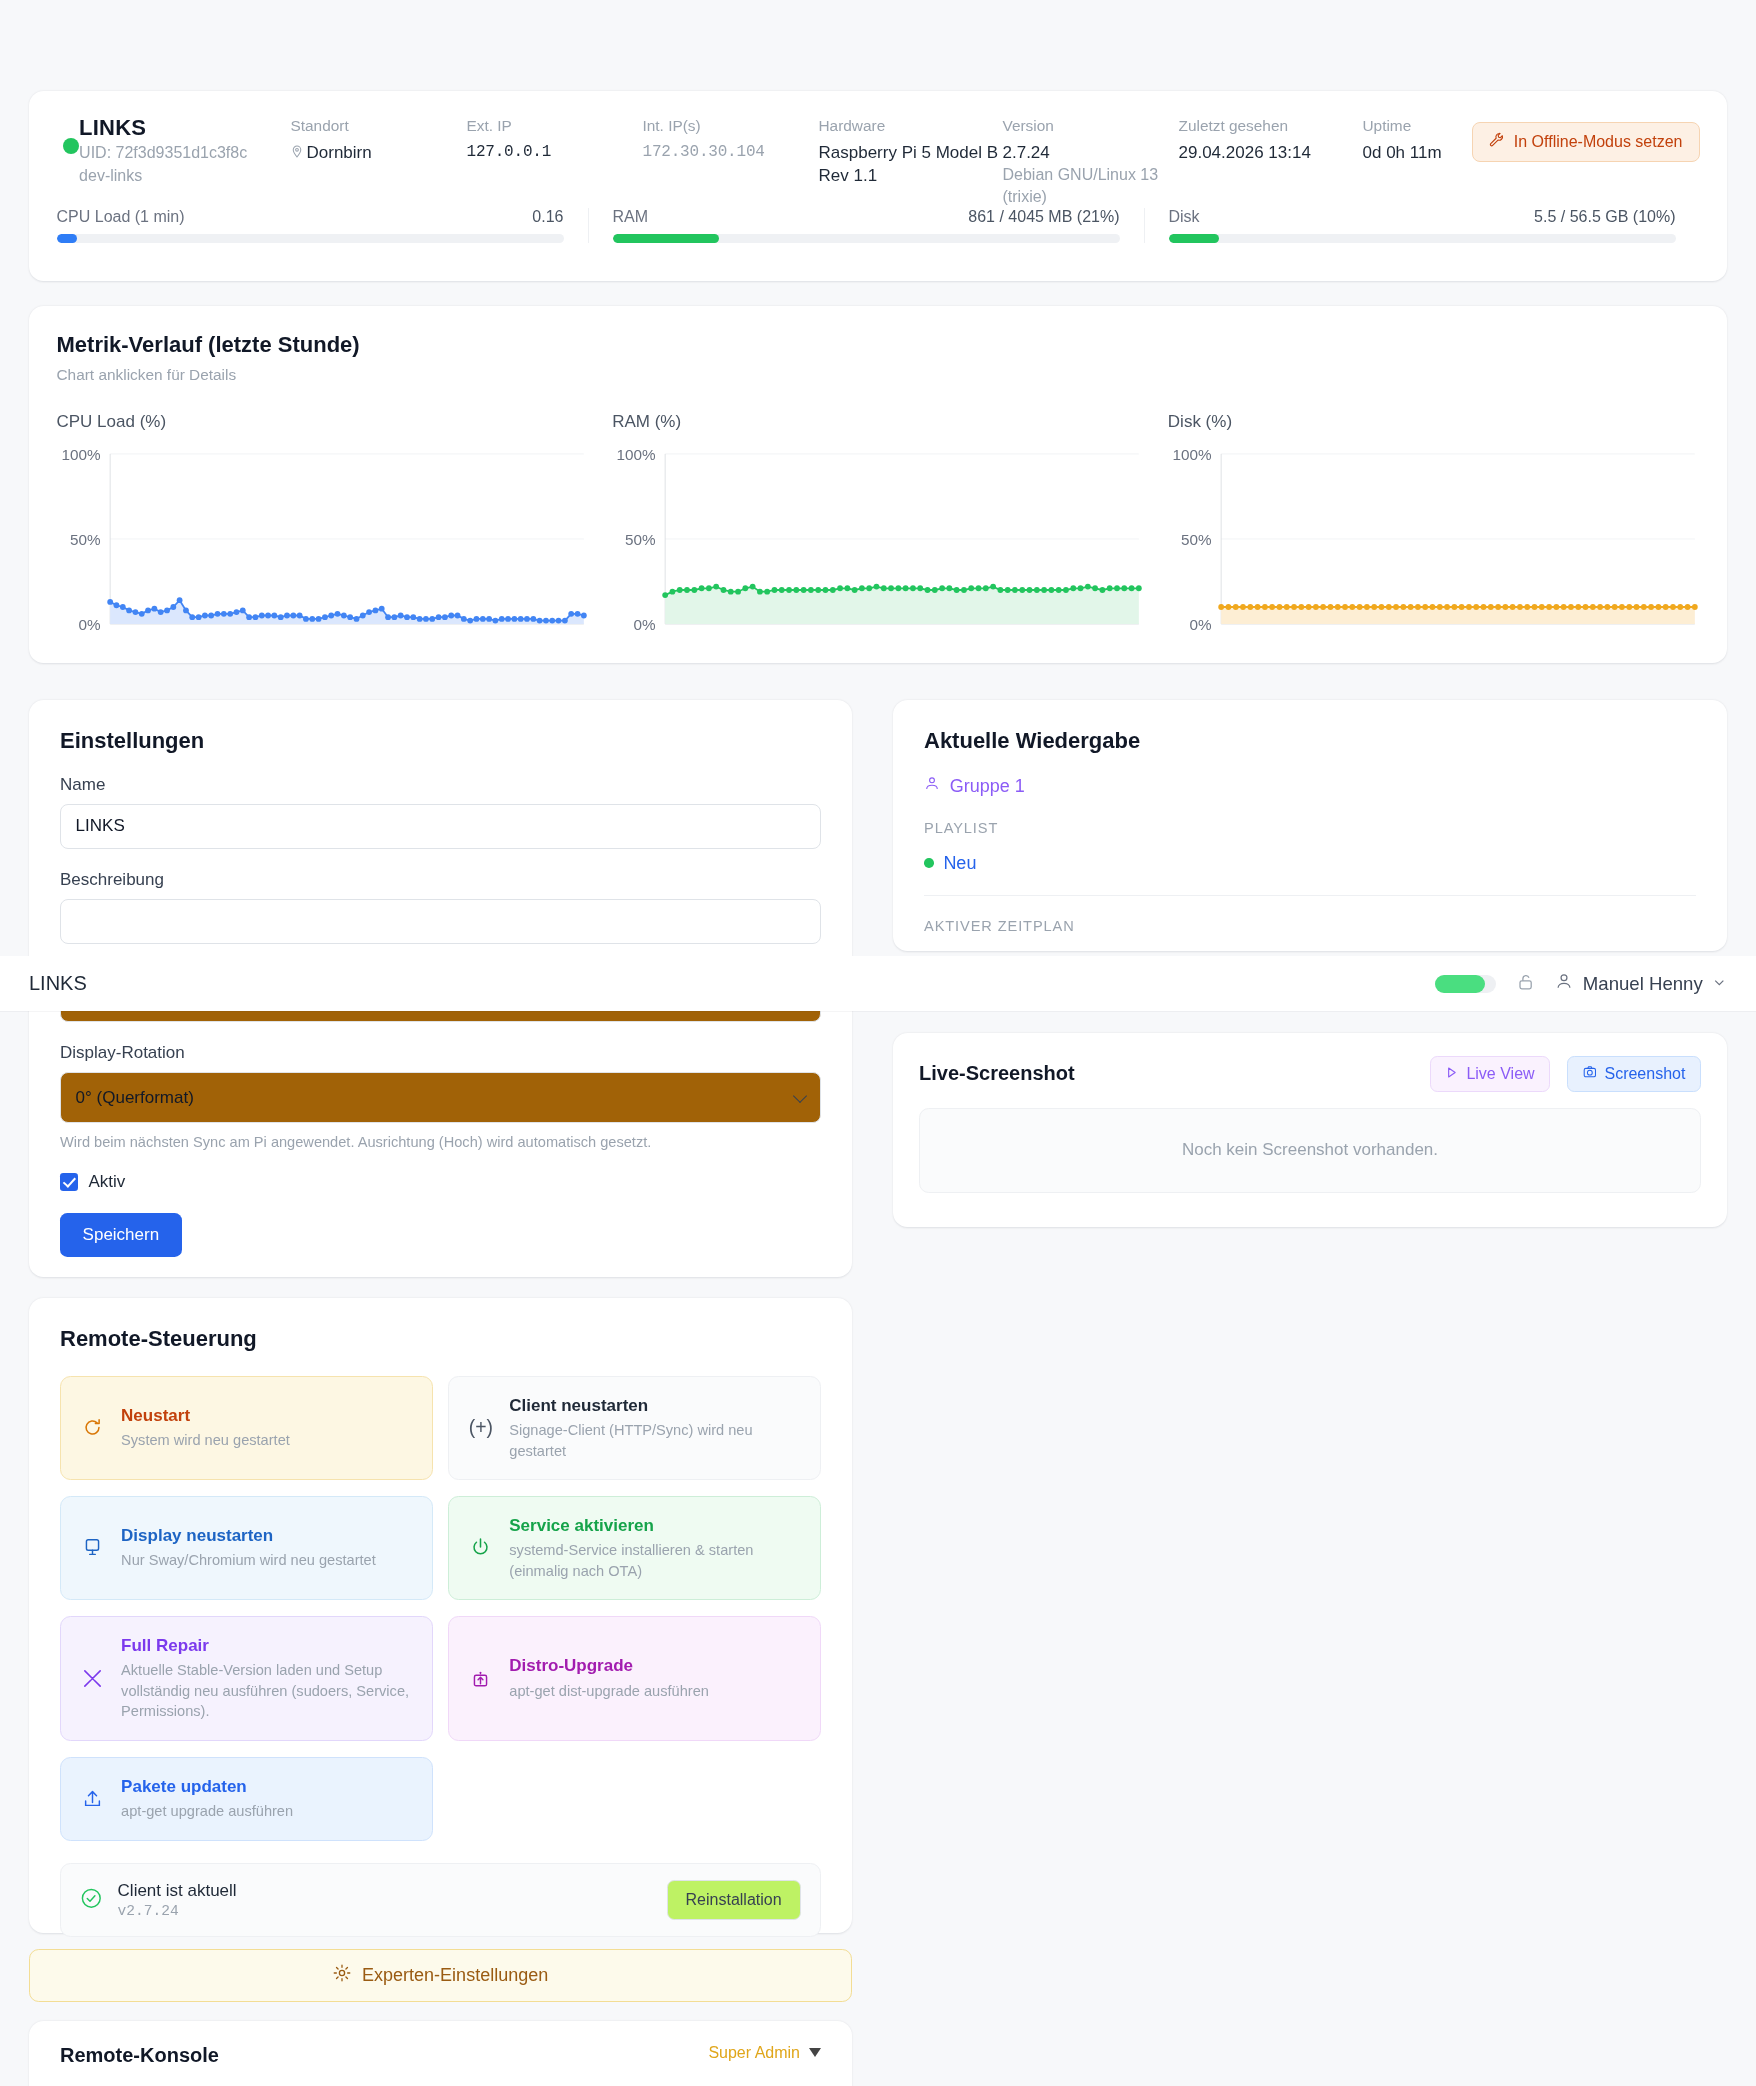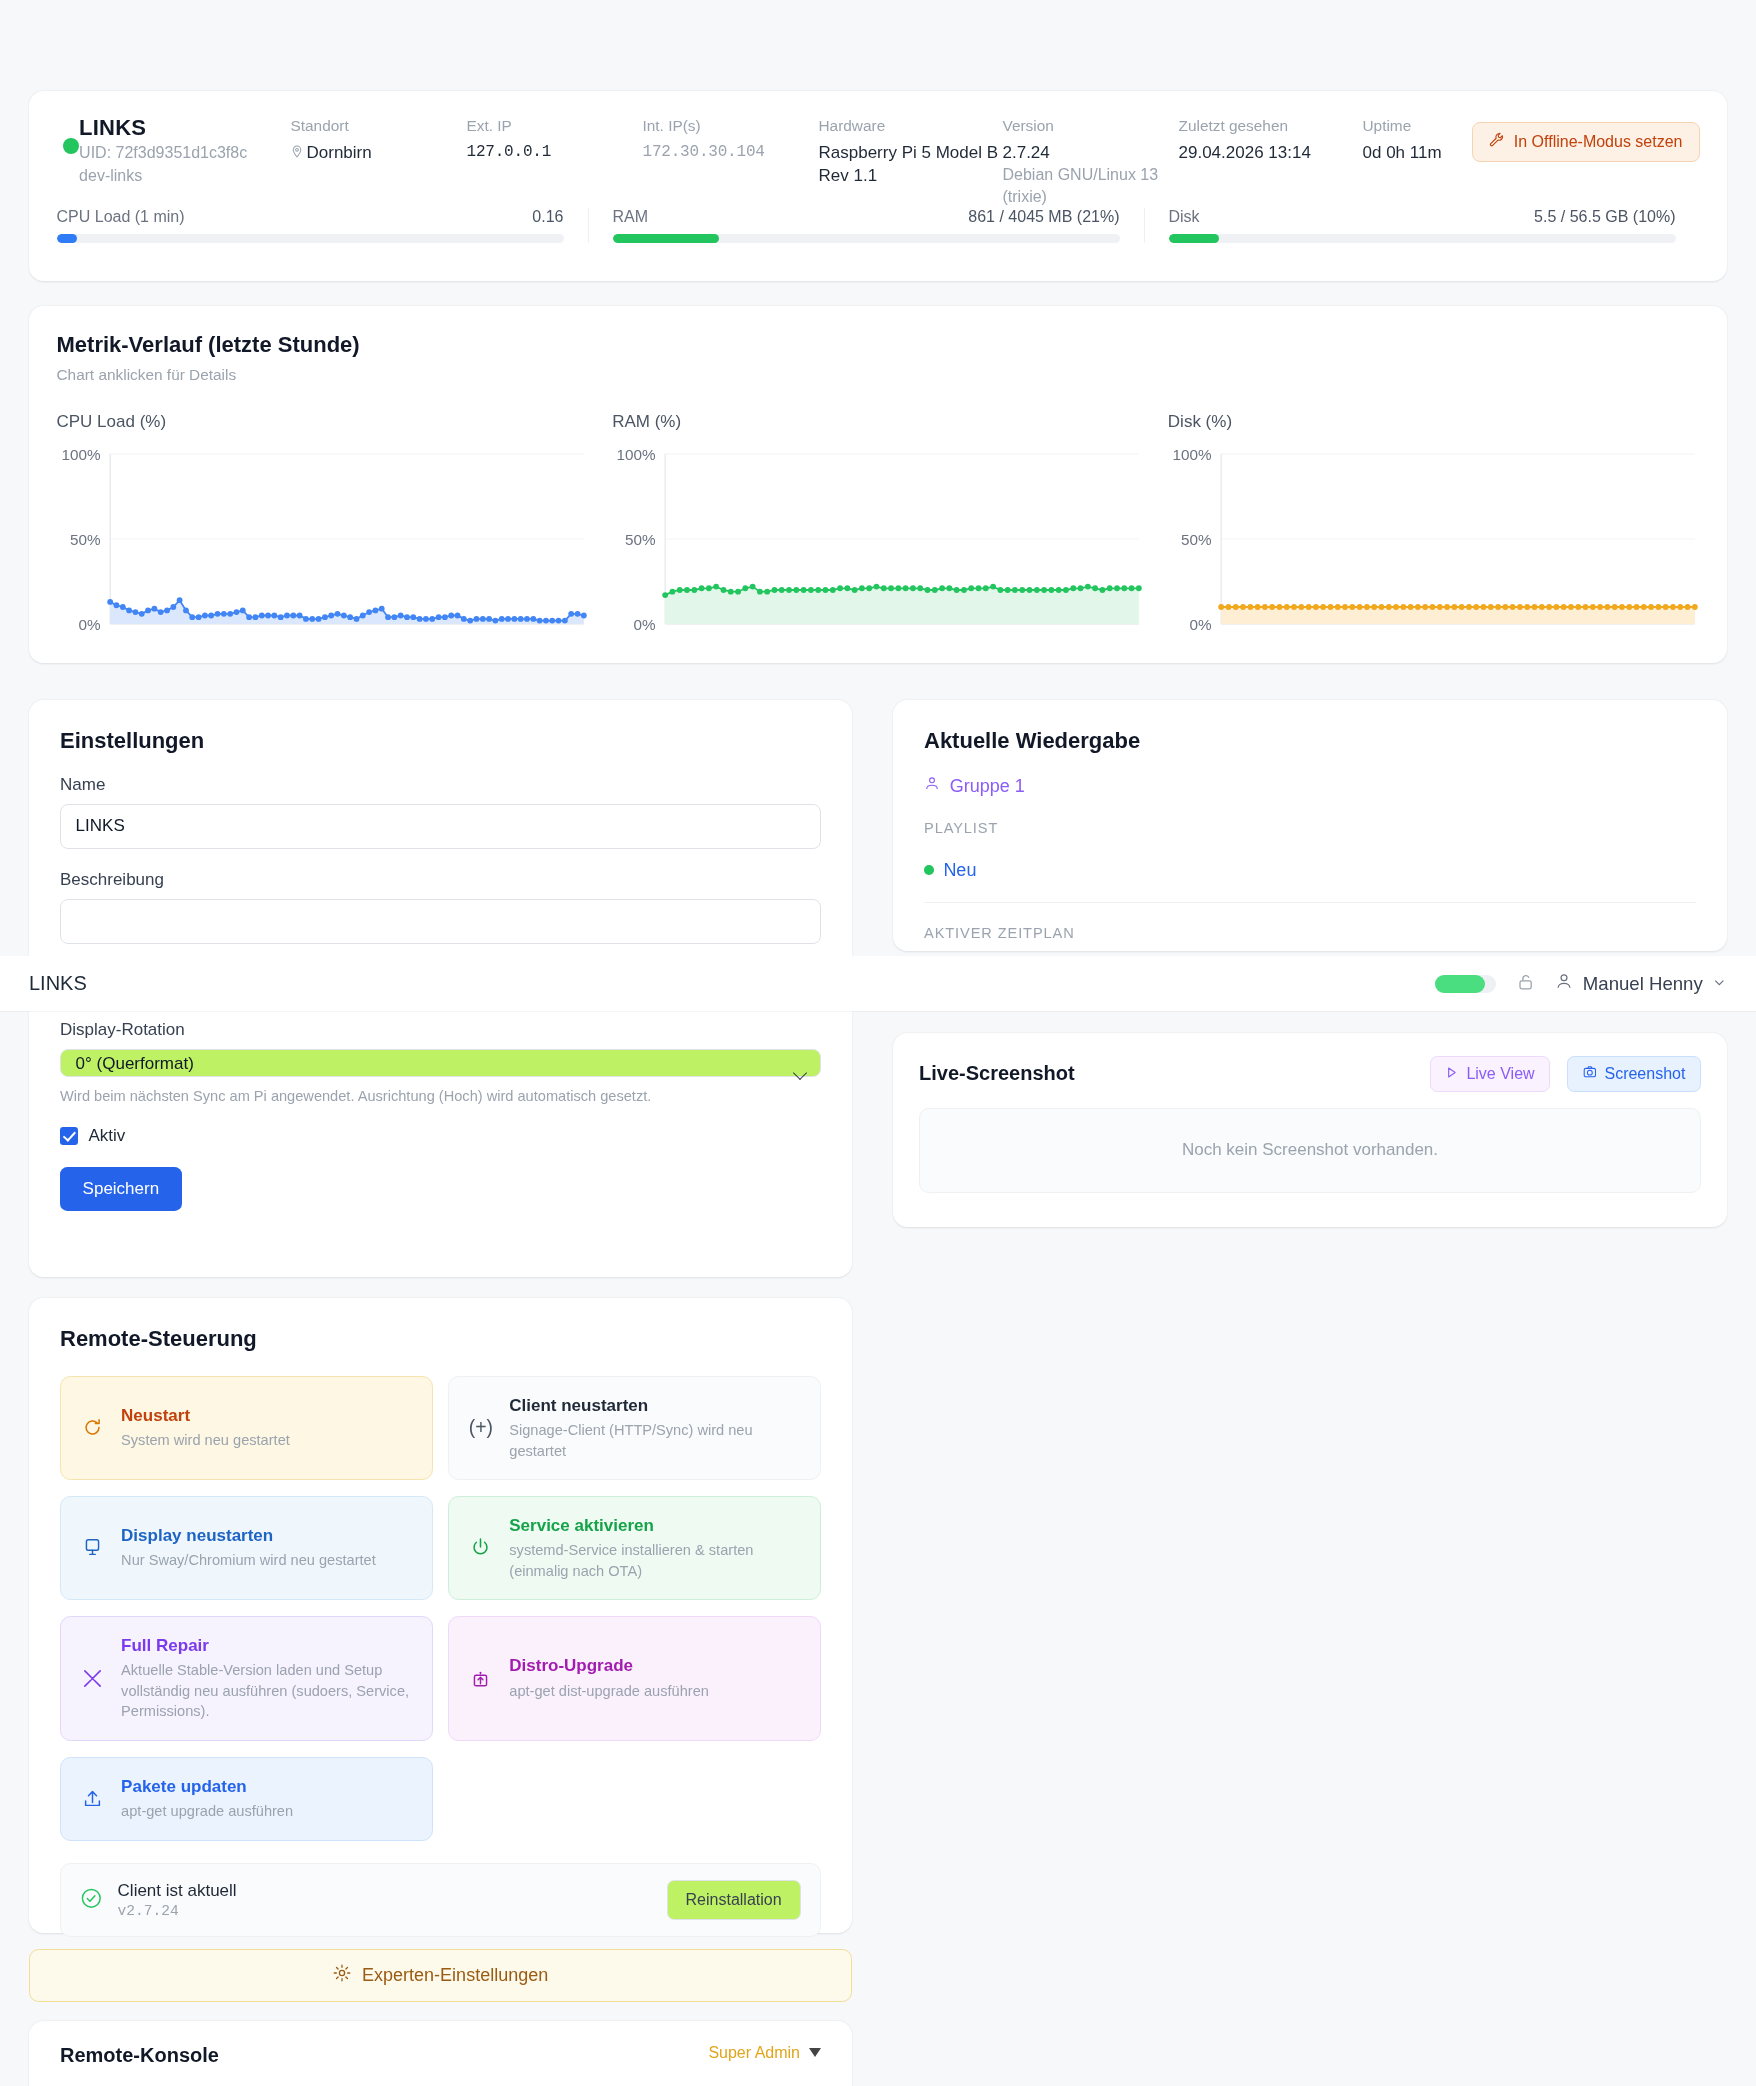--- a/index.html
+++ b/index.html
@@ -77,22 +77,22 @@
     overflow: hidden;
   }
   .fld-label { font-size: 17px; color: #374151; margin-bottom: 9px; }
   .fld { margin-top: 21px; }
   .txt-input {
     width: 100%; height: 45px; border: 0.8px solid #dfe3e8; border-radius: 8px;
     padding: 0 14.6px; font-size: 17px; color: #111827;
     font-family: "Liberation Sans", sans-serif; background: #fff;
   }
   .sel {
-    width: 100%; height: 28px; border: 0.8px solid #dfe3e8; border-radius: 8px;
-    padding: 0 14.6px; font-size: 17px; color: #111827; background: #bef264;
+    width: 100%; height: 51px; border: 0.8px solid #dfe3e8; border-radius: 8px;
+    padding: 0 14.6px; font-size: 17px; color: #111827; background: #a16207;
     font-family: "Liberation Sans", sans-serif; -webkit-appearance: none; appearance: none;
   }
   .sel-wrap { position: relative; }
   .sel-wrap::after {
     content: ""; position: absolute; right: 16px; top: 18.6px;
     width: 9px; height: 9px; border-right: 1.6px solid #374151; border-bottom: 1.6px solid #374151;
     transform: rotate(45deg); pointer-events: none;
   }
   .hint { font-size: 14.6px; color: #9aa3ae; margin-top: 10.5px; }
   .chk-row { display: flex; align-items: center; gap: 10.5px; margin-top: 22.6px; }
@@ -110,21 +110,21 @@
     padding: 12px 22.6px; font-size: 17px; cursor: pointer; font-family: "Liberation Sans", sans-serif;
   }
 
   
   #playback-card {
     position: absolute; left: 893px; top: 700px;
     width: 834px; height: 251px; padding: 27.5px 31px; overflow: hidden;
   }
   .pb-group { display: flex; align-items: center; gap: 9.7px; margin-top: 22.6px; font-size: 18px; color: #8b5cf6; }
   .pb-caps { font-size: 14.6px; letter-spacing: 0.9px; color: #9aa3ae; margin-top: 22.6px; }
-  .pb-item { display: flex; align-items: center; gap: 9.7px; margin-top: 24px; font-size: 18px; color: #2563eb; }
+  .pb-item { display: flex; align-items: center; gap: 9.7px; margin-top: 17px; font-size: 18px; color: #2563eb; }
   .pb-dot { width: 9.7px; height: 9.7px; border-radius: 50%; background: #22c55e; flex: 0 0 auto; }
   .pb-rule { border-top: 0.8px solid #eef0f3; margin-top: 21px; }
 
   
   #sticky-header {
     position: absolute; left: 0; top: 956px; width: 1756px; height: 55px;
     background: #ffffff; display: flex; align-items: center;
     padding: 0 29px; z-index: 40;
     box-shadow: 0 0.8px 0 rgba(16,24,40,0.05);
   }

